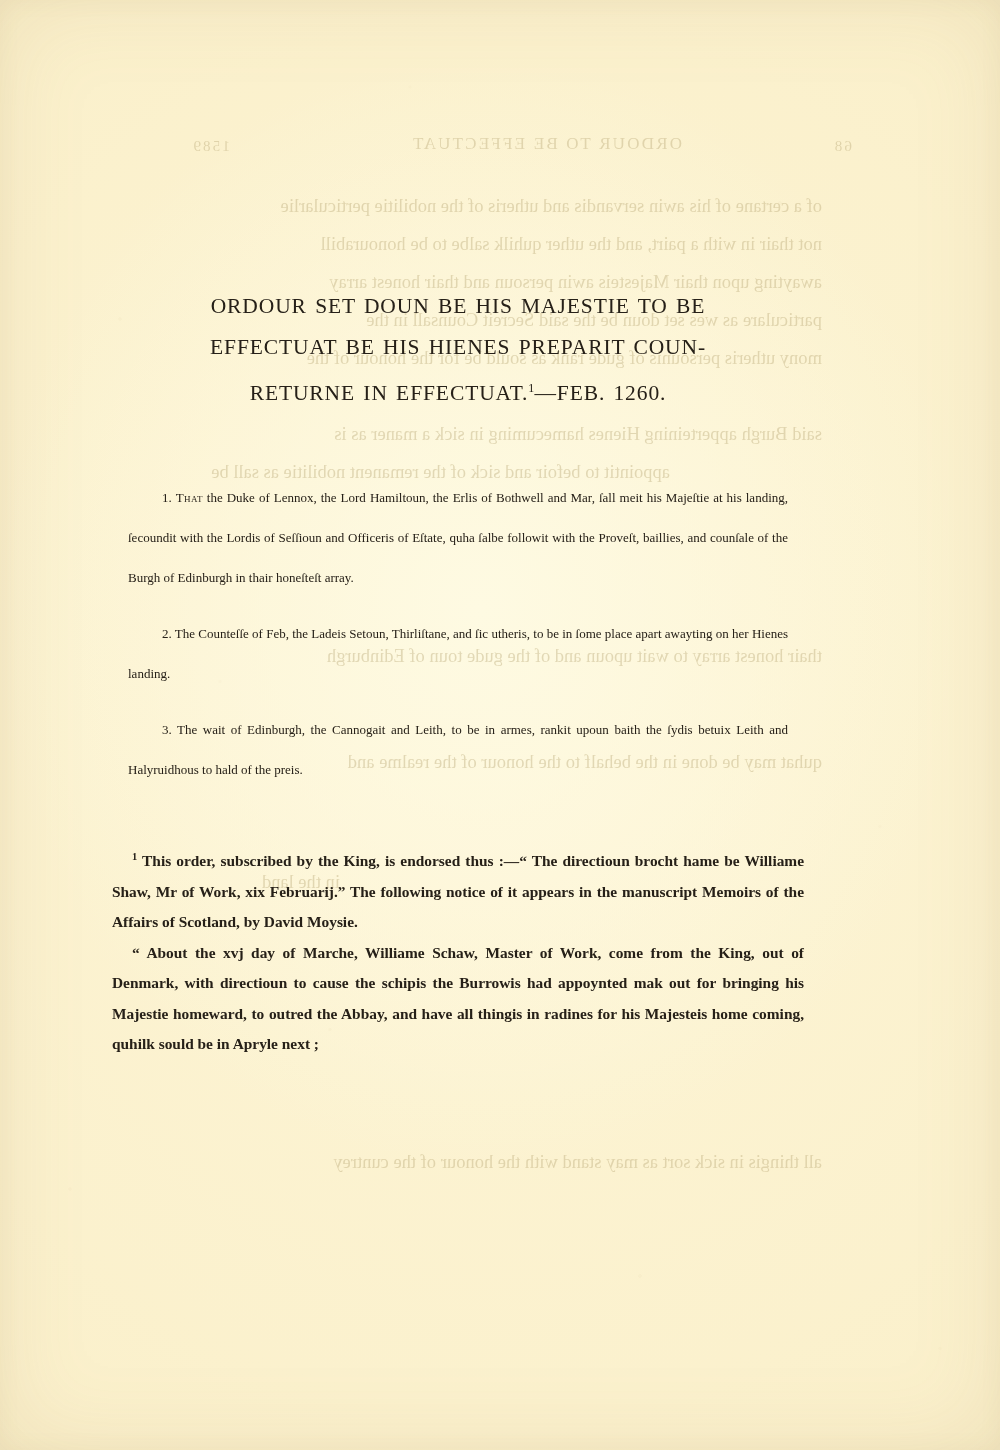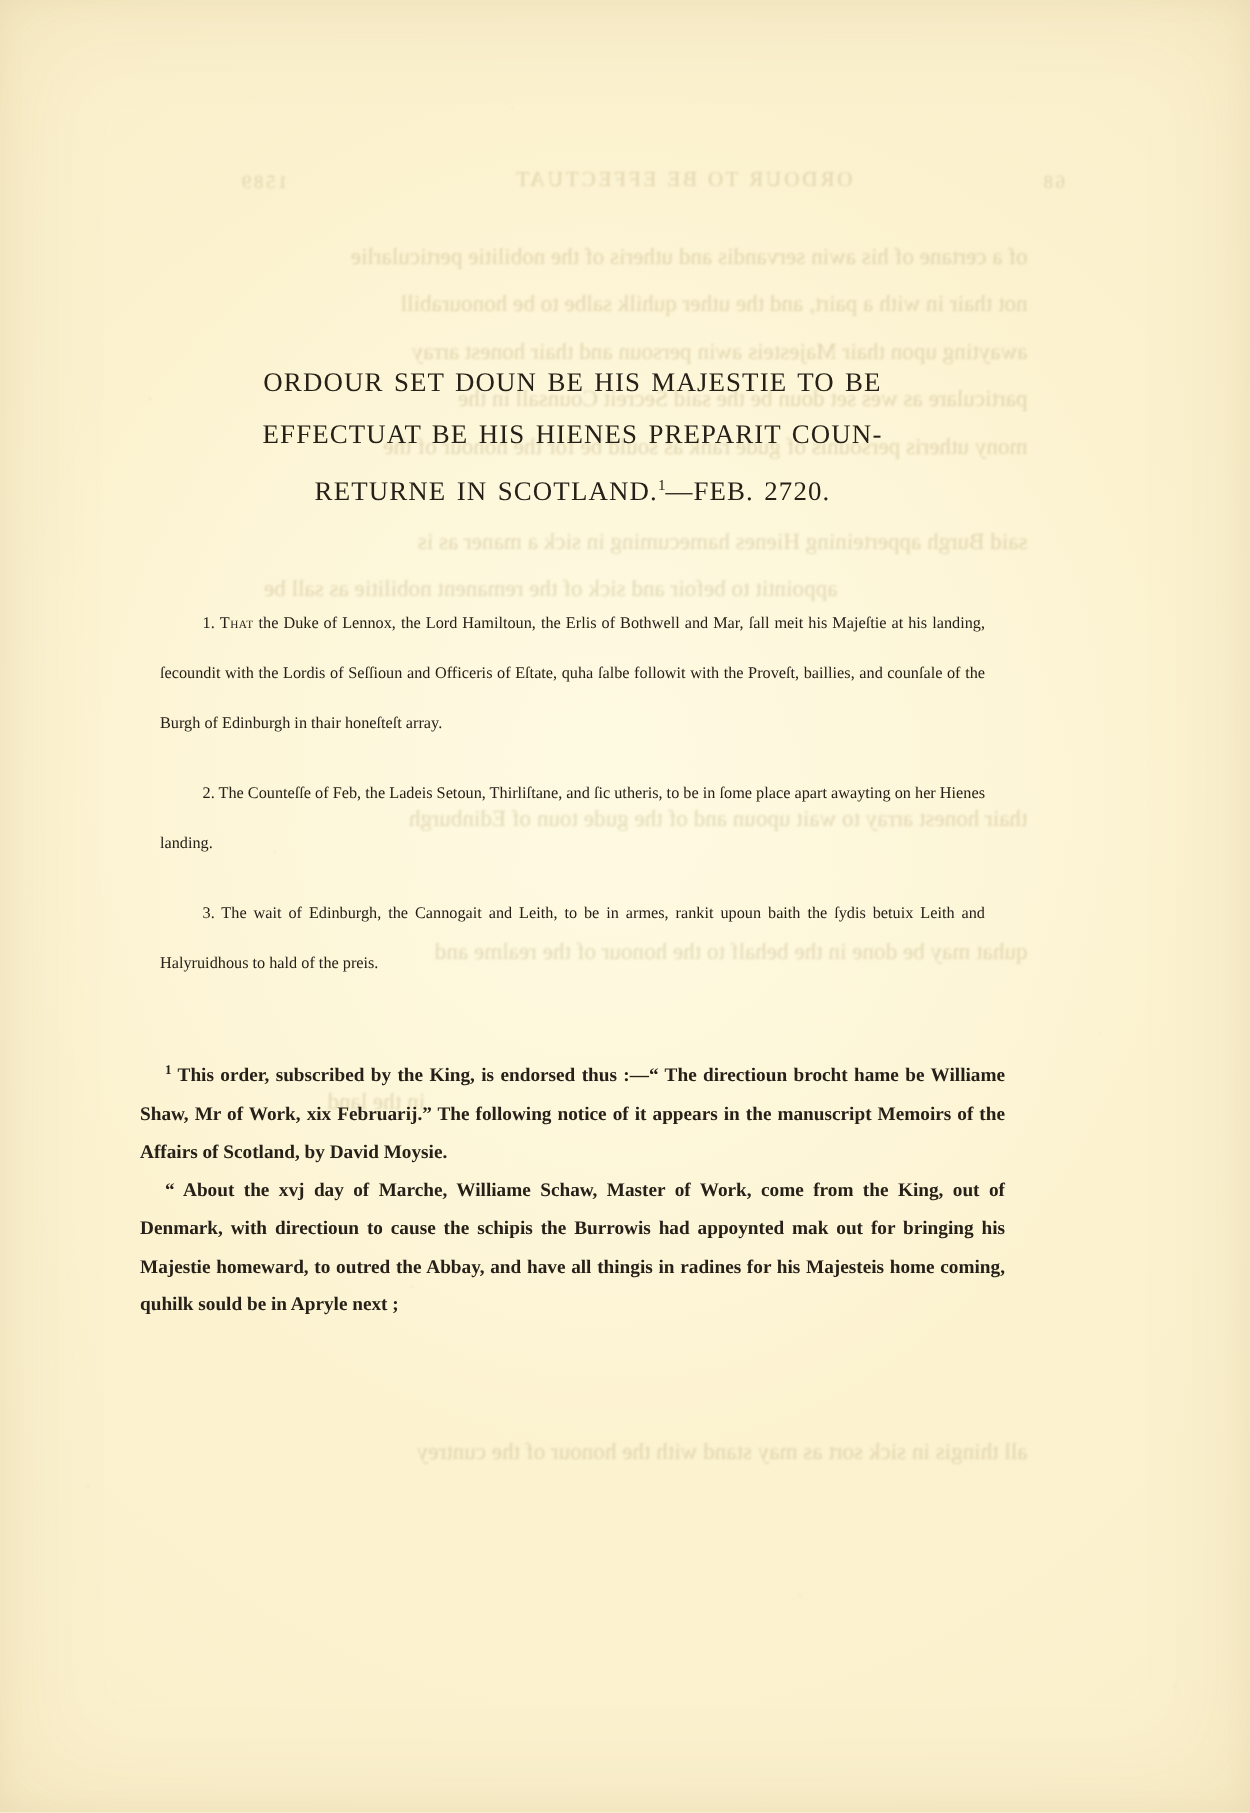--- a/index.html
+++ b/index.html
@@ -148,21 +148,21 @@
     <div class="bl" style="left:178px; top:1152px; font-size:18.5px;">all thingis in sick sort as may stand with the honour of the cuntrey</div>
   </div>
 
   <div id="grain"></div>
 
   <div id="content">
 
     <h1 id="title">
       <span class="ln">ORDOUR SET DOUN BE HIS MAJESTIE TO BE</span>
       <span class="ln">EFFECTUAT BE HIS HIENES PREPARIT COUN-</span>
-      <span class="ln"><span>RETURNE IN SCOTLAND.</span><sup>1</sup><span>—FEB. 2720.</span></span>
+      <span class="ln"><span>RETURNE IN EFFECTUAT.</span><sup>1</sup><span>—FEB. 1260.</span></span>
     </h1>
 
     <div class="body-block">
       <p class="para"><span>1.</span>&nbsp;<span class="sc">That</span><span> the Duke of Lennox, the Lord Hamiltoun, the Erlis of Bothwell and Mar, ſall meit his Majeſtie at his landing, ſecoundit with the Lordis of Seſſioun and Officeris of Eſtate, quha ſalbe followit with the Proveſt, baillies, and counſale of the Burgh of Edinburgh in thair honeſteſt array.</span></p>
 
       <p class="para"><span>2.</span><span> The Counteſſe of Feb, the Ladeis Setoun, Thirliſtane, and ſic utheris, to be in ſome place apart awayting on her Hienes landing.</span></p>
 
       <p class="para"><span>3.</span><span> The wait of Edinburgh, the Cannogait and Leith, to be in armes, rankit upoun baith the ſydis betuix Leith and Halyruidhous to hald of the preis.</span></p>
     </div>
 

